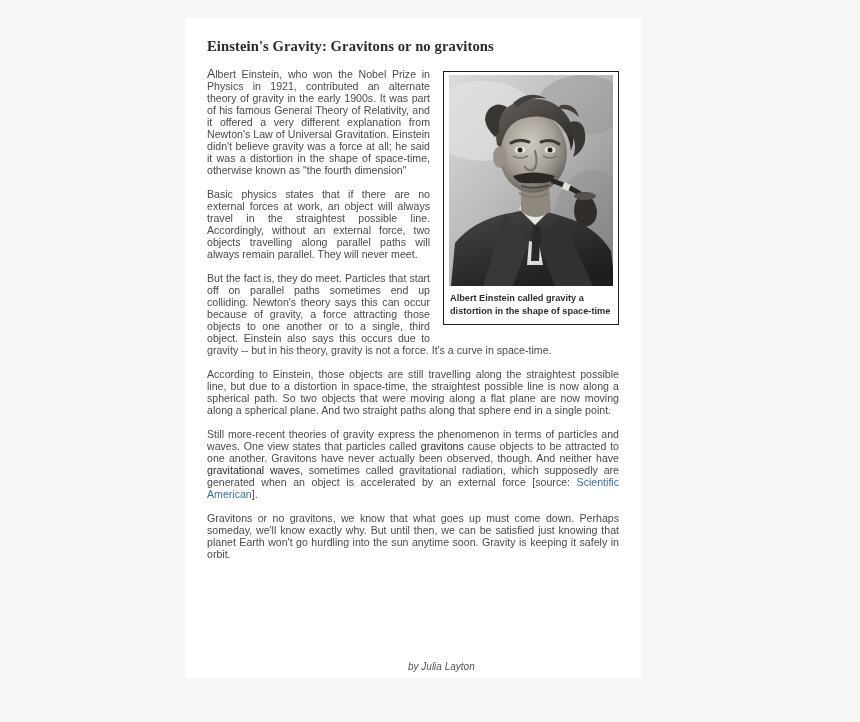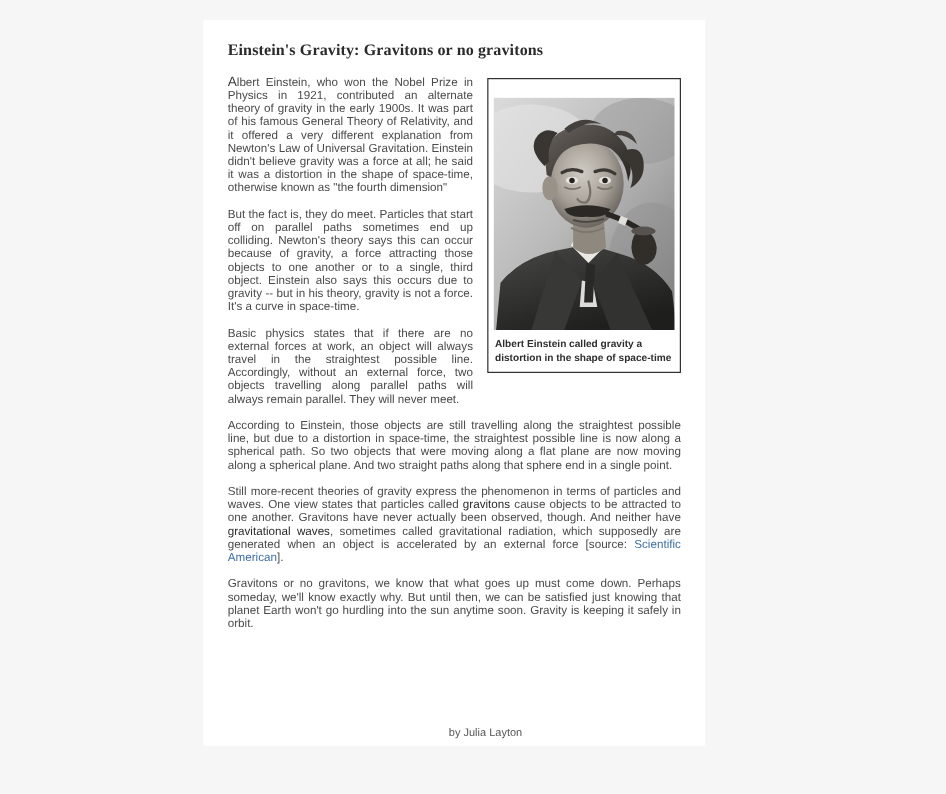--- a/index.html
+++ b/index.html
@@ -62,21 +62,21 @@
   }
 
   
   #figure {
     float: right;
     width: 176px;
     margin: 3px 0 9px 13px;
     border: 1px solid #1b1b1b;
     background: #ffffff;
     box-sizing: border-box;
-    padding: 17px 5px 7px 5px;
+    padding: 3px 5px 7px 5px;
   }
   #figure-photo {
     width: 100%;
     height: 211px;
     display: block;
     background: #b9b9b9;
   }
   #figure-photo svg { display: block; width: 100%; height: 100%; }
 
   .figure-caption {
@@ -88,20 +88,21 @@
     padding: 0 1px;
   }
 
   .byline {
     font-size: 10px;
     color: #555555;
     margin: 0;
     position: absolute;
     left: 223px;
     top: 643px;
+    font-style: italic;
   }
 
   .clearfix::after { content: ""; display: block; clear: both; }
 </style>
 </head>
 <body>
 
 <div id="page">
 
   <h1 class="article-title">Einstein's Gravity: Gravitons or no gravitons</h1>
@@ -187,24 +188,24 @@
       </svg>
     </div>
     <figcaption class="figure-caption">
       <span>Albert Einstein called gravity a</span><br>
       <span>distortion in the shape of space-time</span>
     </figcaption>
   </figure>
 
   <p class="body-text"><span class="dropcap-lead">A</span><span>lbert Einstein, who won the Nobel Prize in Physics in 1921, contributed an alternate theory of gravity in the early 1900s. It was part of his famous General Theory of Relativity, and it offered a very different explanation from Newton's Law of Universal Gravitation. Einstein didn't believe gravity was a force at all; he said it was a distortion in the shape of space-time, otherwise known as "the fourth dimension"</span></p>
 
+  <p class="body-text">Basic physics states that if there are no external forces at work, an object will always travel in the straightest possible line. Accordingly, without an external force, two objects travelling along parallel paths will always remain parallel. They will never meet.</p>
+
   <p class="body-text">But the fact is, they do meet. Particles that start off on parallel paths sometimes end up colliding. Newton's theory says this can occur because of gravity, a force attracting those objects to one another or to a single, third object. Einstein also says this occurs due to gravity -- but in his theory, gravity is not a force. It's a curve in space-time.</p>
 
-  <p class="body-text">Basic physics states that if there are no external forces at work, an object will always travel in the straightest possible line. Accordingly, without an external force, two objects travelling along parallel paths will always remain parallel. They will never meet.</p>
-
   <p class="body-text">According to Einstein, those objects are still travelling along the straightest possible line, but due to a distortion in space-time, the straightest possible line is now along a spherical path. So two objects that were moving along a flat plane are now moving along a spherical plane. And two straight paths along that sphere end in a single point.</p>
 
   <div class="clearfix"></div>
 
   <p class="body-text"><span>Still more-recent theories of gravity express the phenomenon in terms of particles and waves. One view states that particles called </span><b>gravitons</b><span> cause objects to be attracted to one another. Gravitons have never actually been observed, though. And neither have </span><b>gravitational waves</b><span>, sometimes called gravitational radiation, which supposedly are generated when an object is accelerated by an external force [source: </span><a class="inline-link" href="#">Scientific American</a><span>].</span></p>
 
   <p class="body-text">Gravitons or no gravitons, we know that what goes up must come down. Perhaps someday, we'll know exactly why. But until then, we can be satisfied just knowing that planet Earth won't go hurdling into the sun anytime soon. Gravity is keeping it safely in orbit.</p>
 
   <p class="byline">by Julia Layton</p>
 

